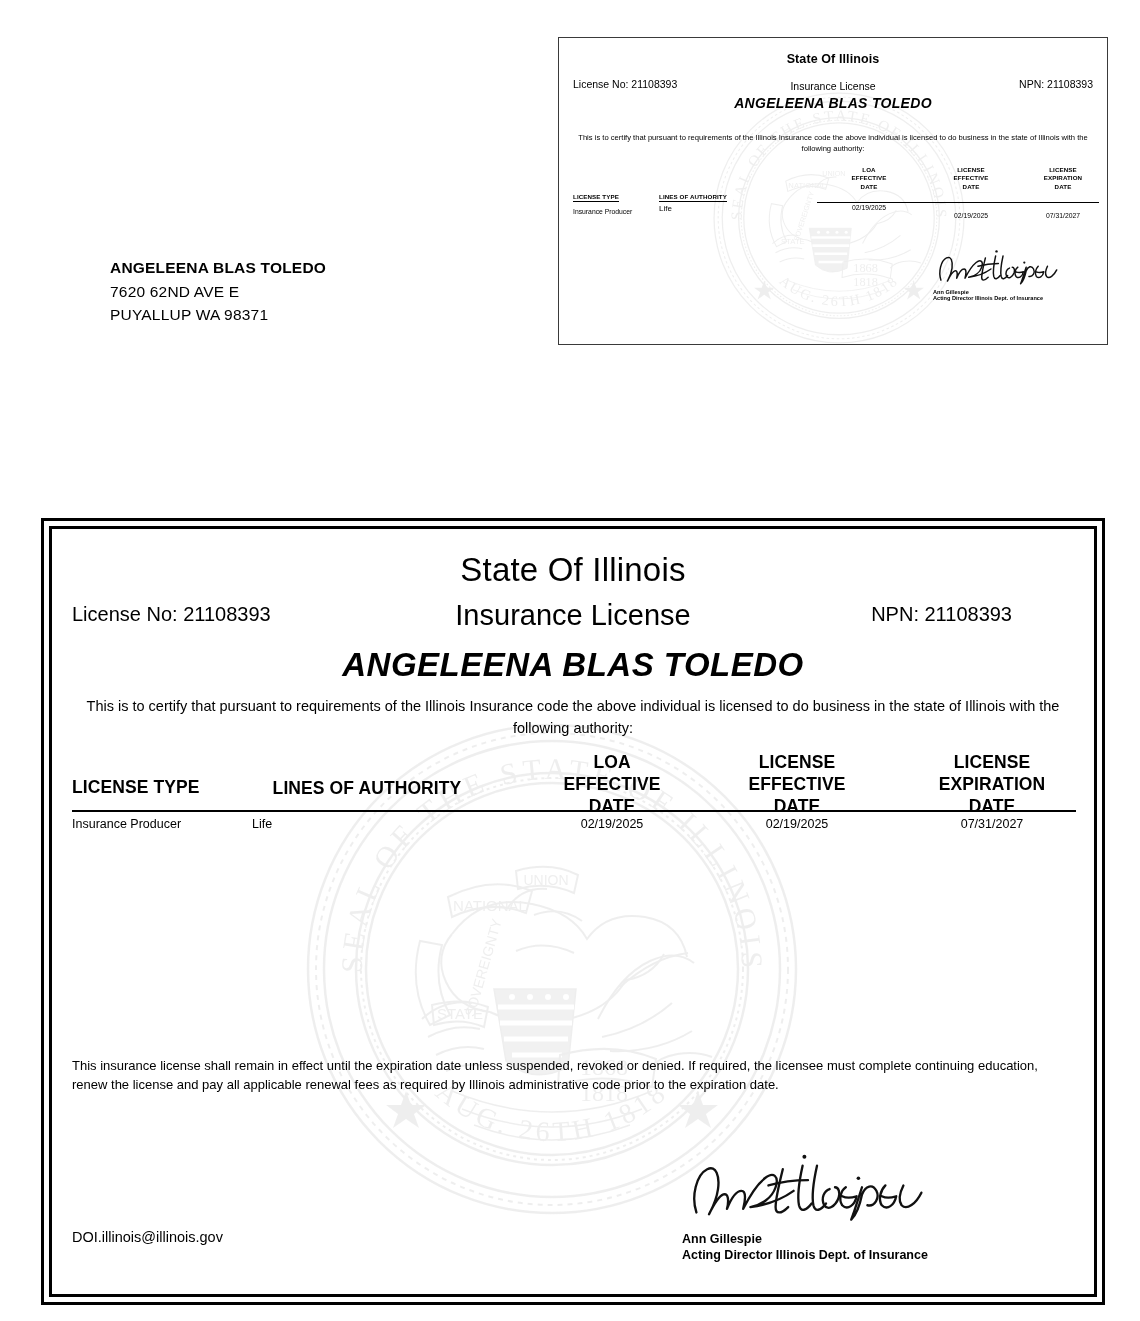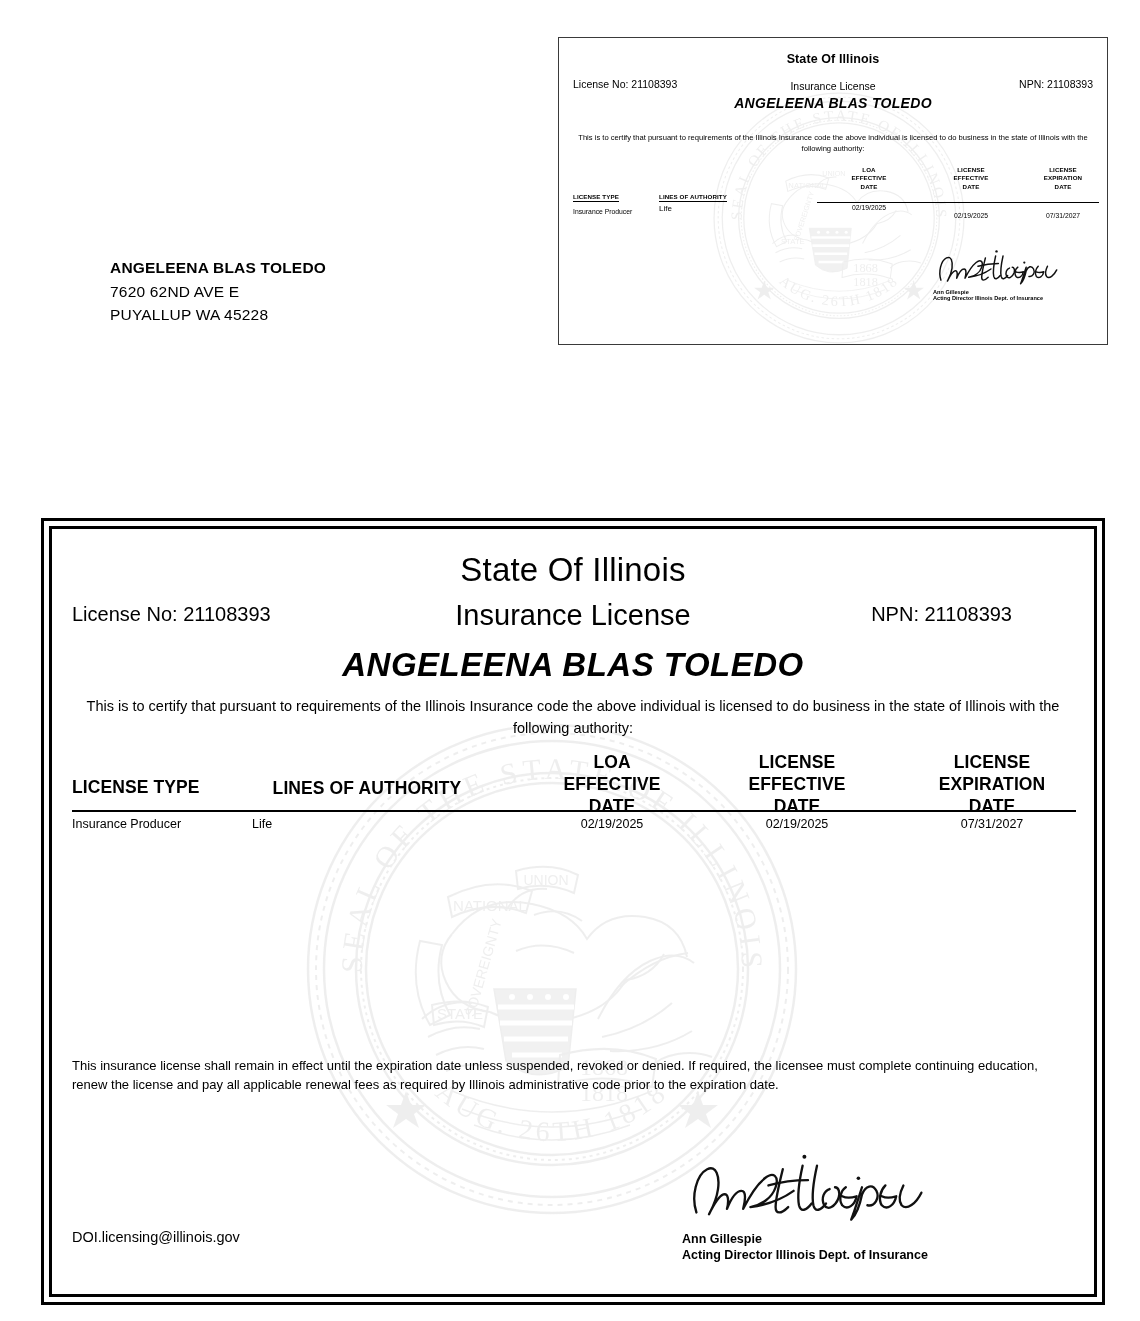--- a/index.html
+++ b/index.html
@@ -311,21 +311,21 @@
       <circle cx="196" cy="40" r="2.4" fill="#111"></circle>
     </svg>
     <div class="cs-sig-name">Ann Gillespie</div>
     <div class="cs-sig-title">Acting Director Illinois Dept. of Insurance</div>
   </div>
 </div>
 
 <div class="address">
   <div class="name">ANGELEENA BLAS TOLEDO</div>
   <div>7620 62ND AVE E</div>
-  <div>PUYALLUP WA 45228</div>
+  <div>PUYALLUP WA 98371</div>
 </div>
 
 <div class="cert-large">
  <div class="cert-large-inner">
 
   <div class="seal-wrap cl-seal">
     <svg viewBox="0 0 500 500" xmlns="http://www.w3.org/2000/svg">
       <defs>
         <path id="sArcTopL" d="M 60,250 A 190,190 0 0 1 440,250"></path>
         <path id="sArcBotL" d="M 78,250 A 172,172 0 0 0 422,250"></path>
@@ -463,17 +463,17 @@
         <path d="M246,48 C242,56 240,64 244,70 C250,76 260,68 266,56"></path>
       </g>
       <circle cx="136" cy="16" r="2.2" fill="#111"></circle>
       <circle cx="196" cy="40" r="2.0" fill="#111"></circle>
     </svg>
     <div class="cl-sig-name">Ann Gillespie</div>
     <div class="cl-sig-title">Acting Director Illinois Dept. of Insurance</div>
   </div>
 
   <div class="cl-contact">
-    <div>DOI.licensing@illinois.gov</div>
+    <div>DOI.illinois@illinois.gov</div>
   </div>
 
  </div>
 </div>
 
 </body></html>

